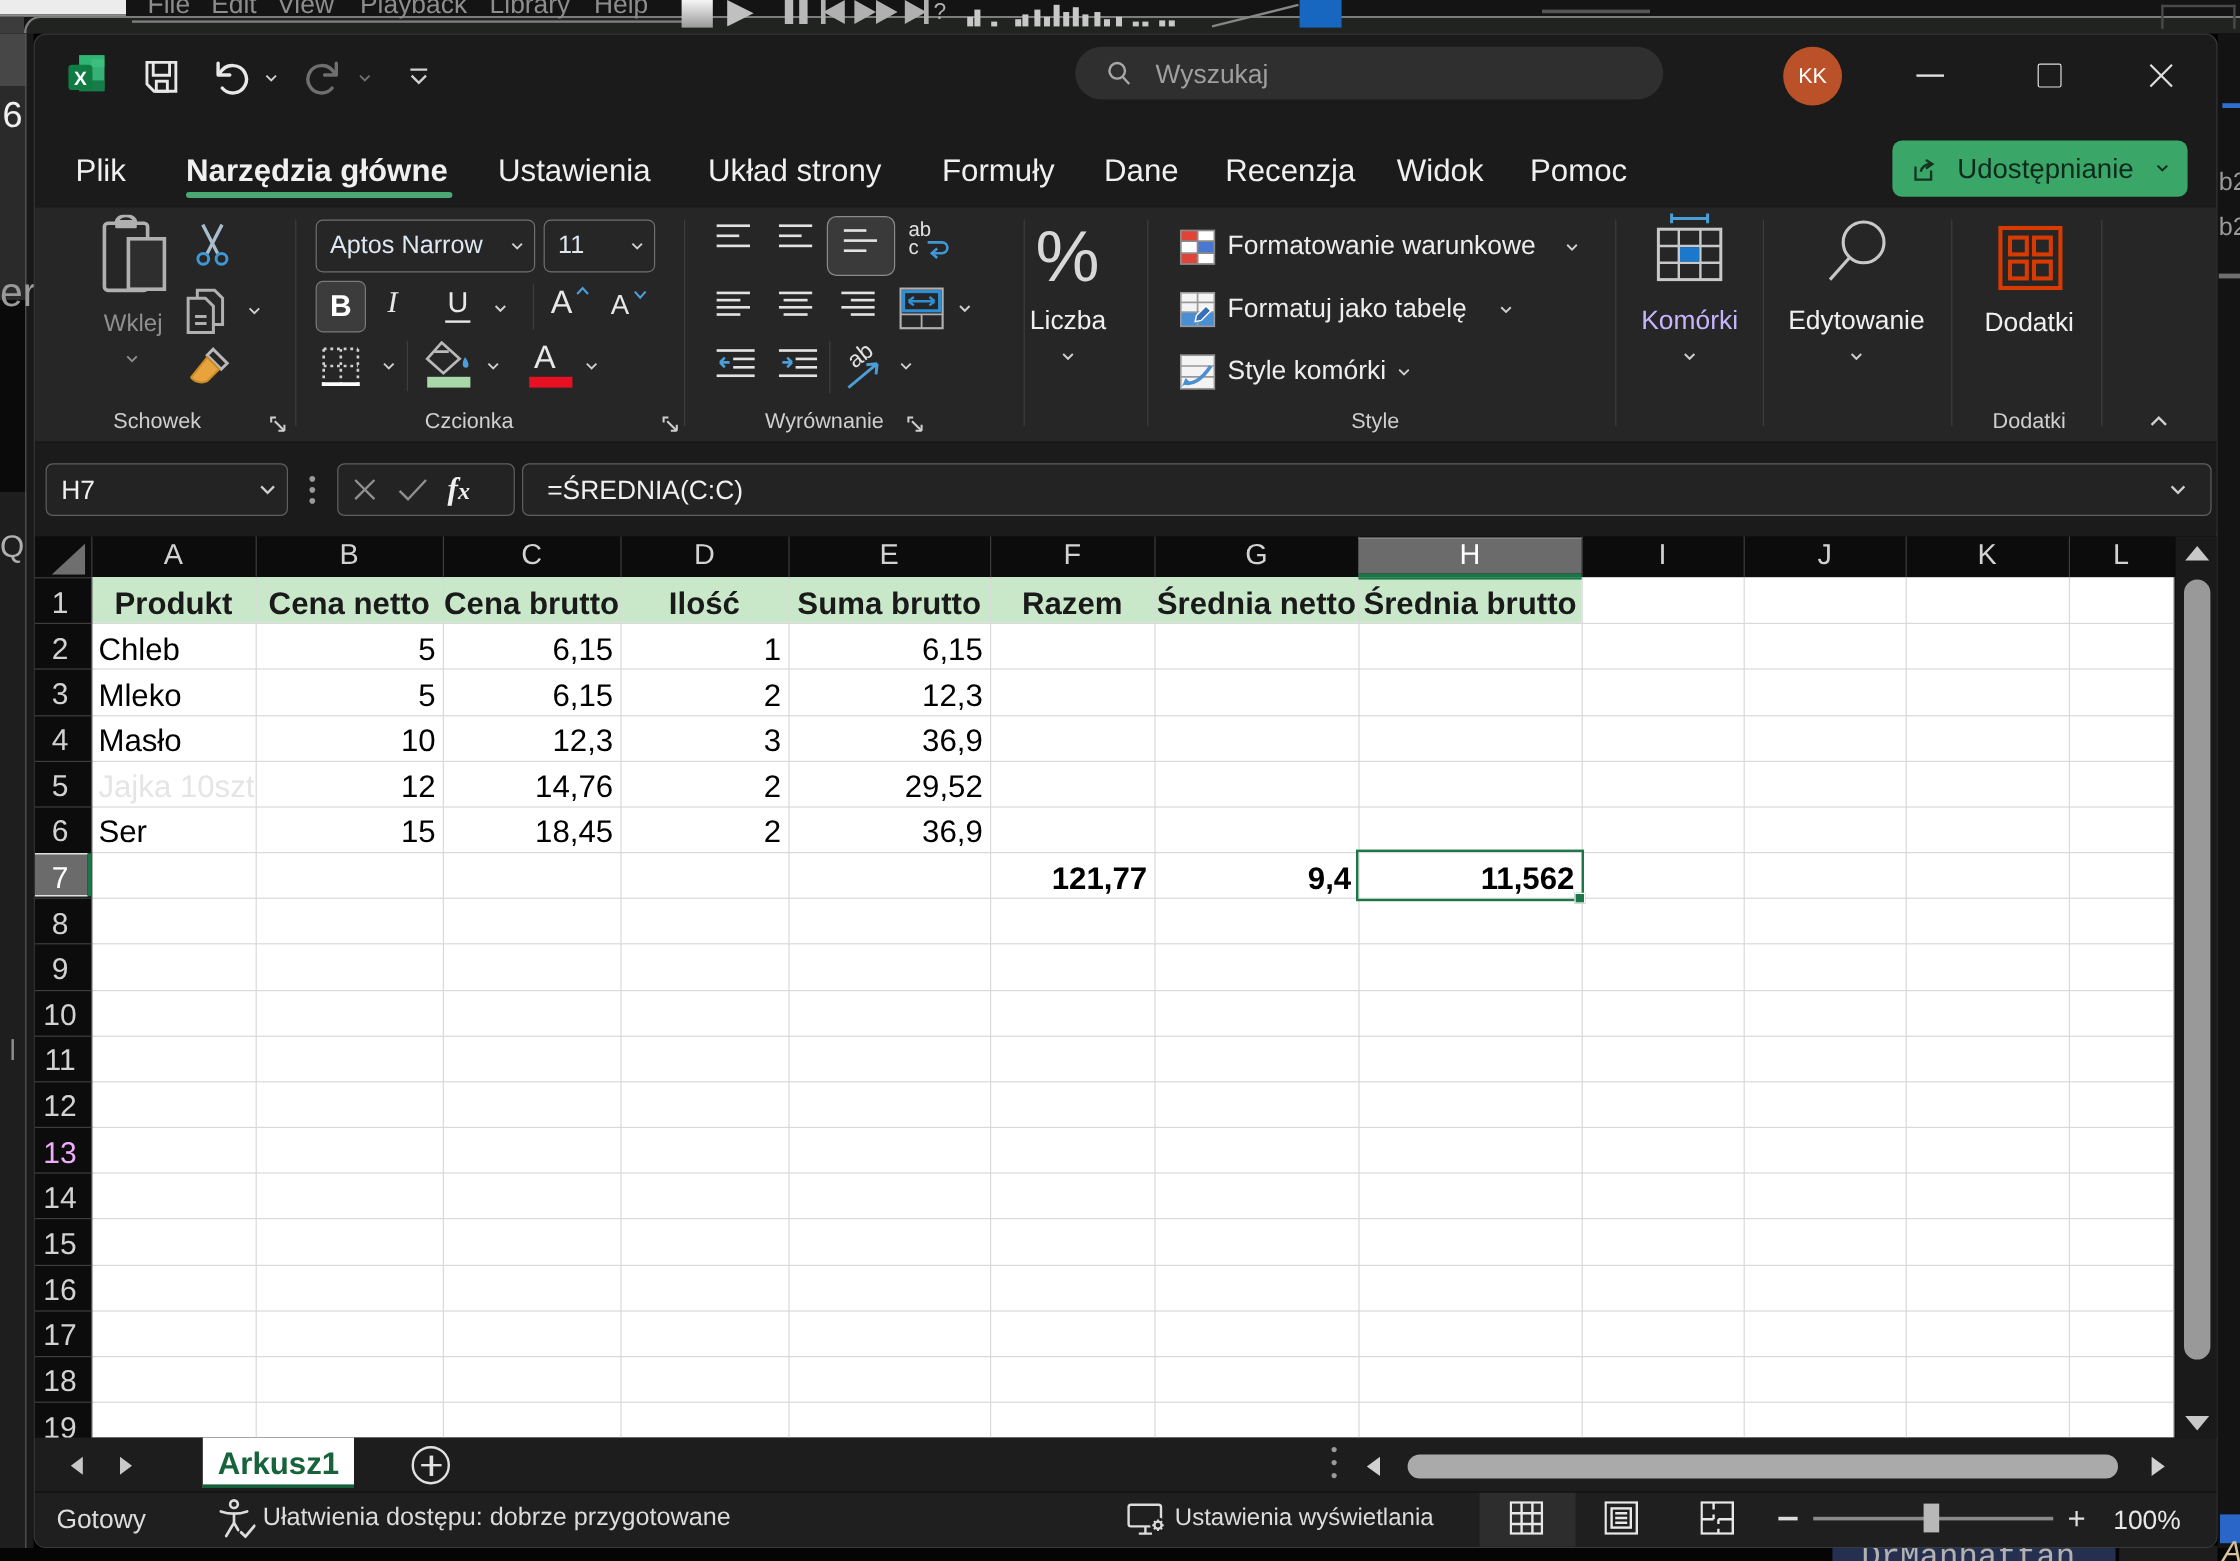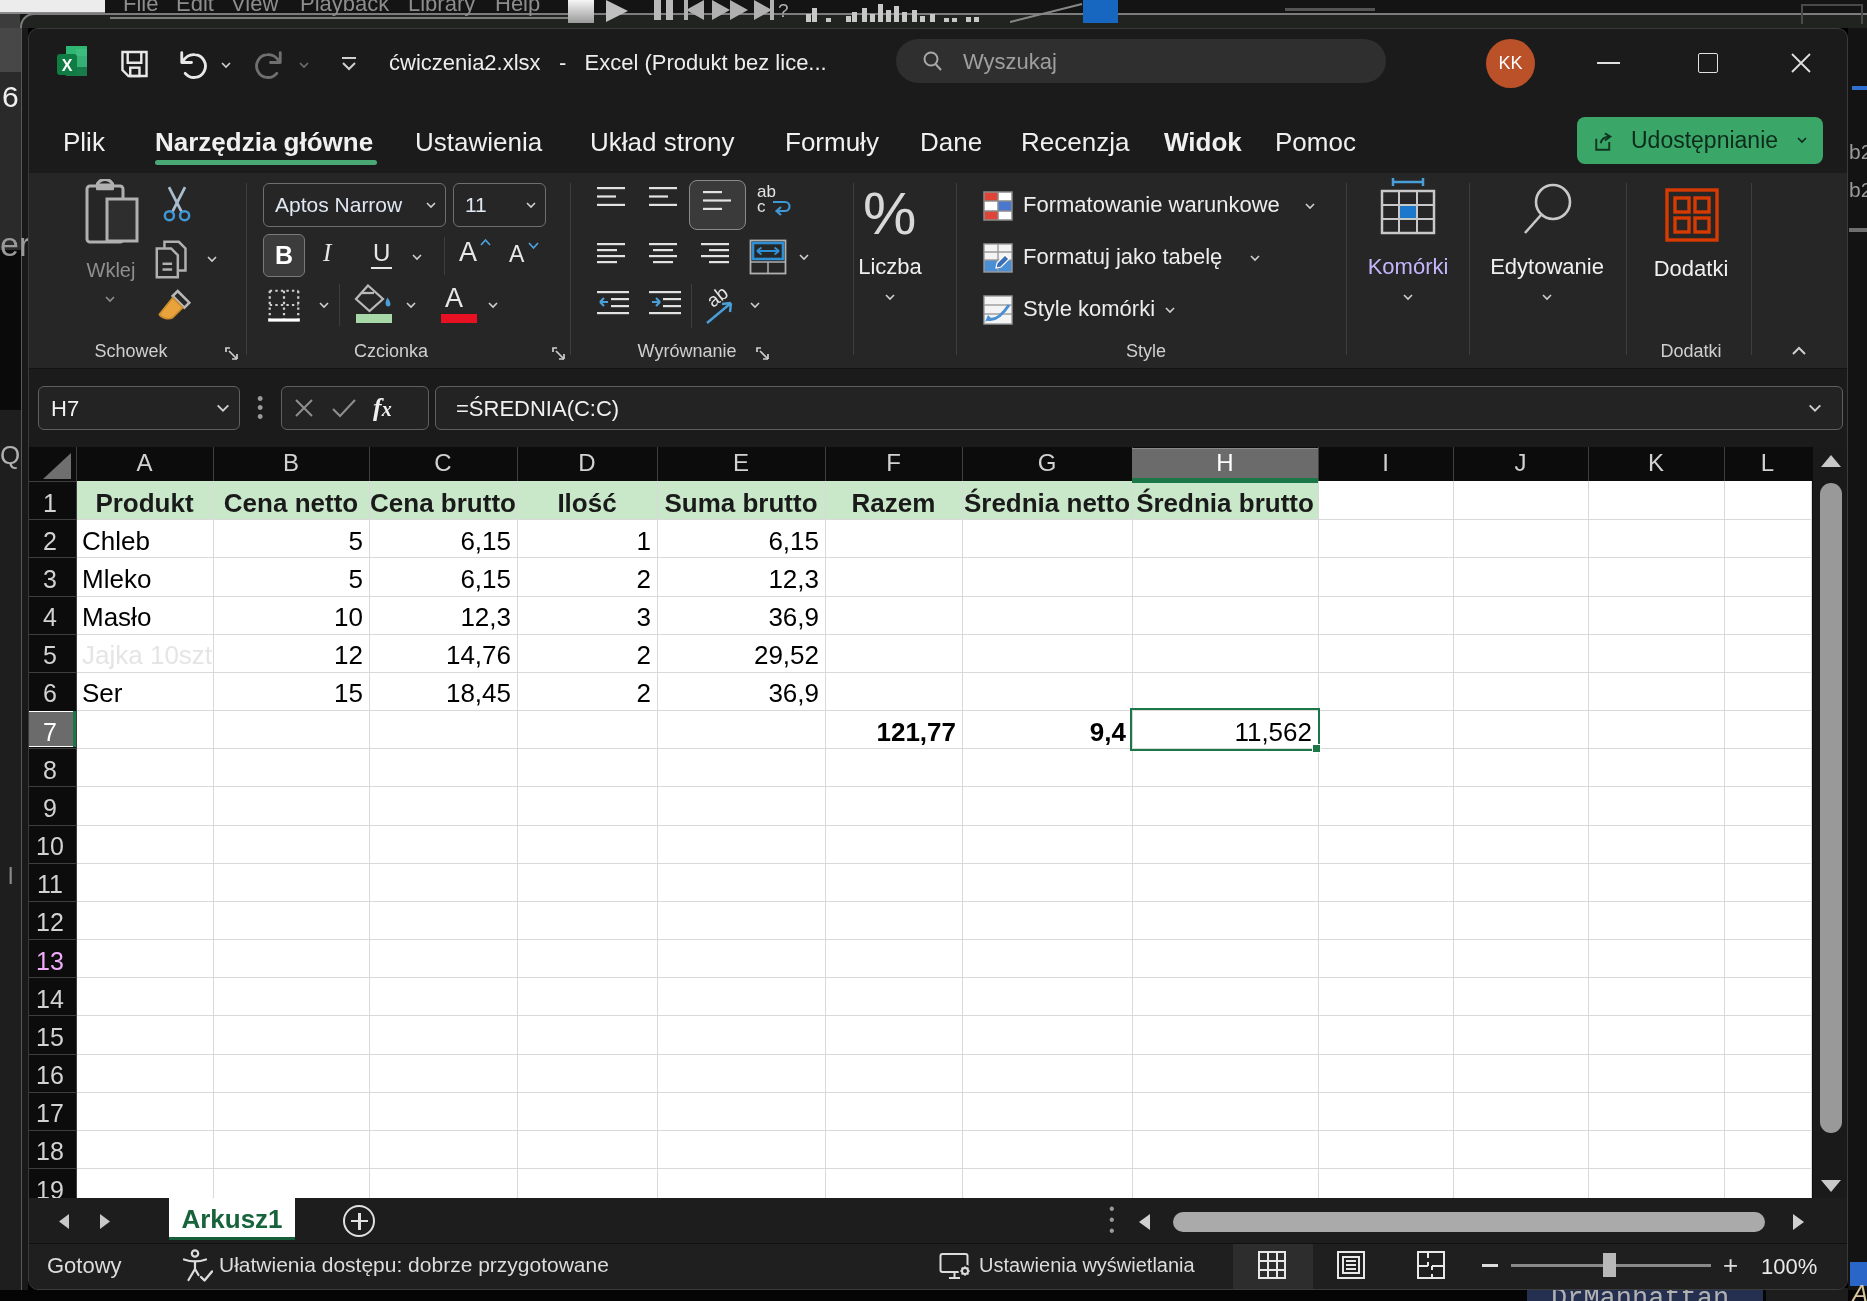--- a/index.html
+++ b/index.html
@@ -108,41 +108,40 @@
       <path d="M19.5 4.5 v6.5 h-6.5" stroke-linecap="round" stroke-linejoin="round"></path>
       <path d="M18.8 10.5 C17 7.2 14 5.5 10.8 5.8 a7.6 7.6 0 1 0 6.4 12.4" stroke-linecap="round"></path>
     </svg>
 <svg class="chev" style="left:269px;top:30px" viewBox="0 0 12 12">
       <path d="M2 4 l4 4 4-4" stroke="#6f6f6f" stroke-width="1.6" fill="none"></path>
     </svg>
 <svg class="a" style="left:310px;top:26px" width="20" height="18" viewBox="0 0 20 18">
       <line x1="3" y1="3" x2="17" y2="3" stroke="#d0d0d0" stroke-width="2"></line>
       <path d="M4 8 l6 6 6-6" stroke="#d0d0d0" stroke-width="2" fill="none"></path>
     </svg>
-<div class="a" style="left:360px;top:21px;font-size:22px;color:#ededed;white-space:nowrap">ćwiczenia2.xlsx&nbsp;&nbsp; -&nbsp;&nbsp; Excel (Produkt bez lice...</div>
 <div class="a" style="left:867px;top:10px;width:490px;height:44px;background:#2f2f2f;border-radius:22px"></div>
 <svg class="a" style="left:892px;top:21px" width="23" height="23" viewBox="0 0 23 23" fill="none" stroke="#a8a8a8" stroke-width="2">
       <circle cx="10" cy="9" r="6.5"></circle>
       <line x1="14.5" y1="14" x2="20" y2="20"></line>
     </svg>
 <div class="a" style="left:934px;top:20px;font-size:22px;color:#9f9f9f">Wyszukaj</div>
 <div class="a" style="left:1457px;top:10px;width:49px;height:49px;border-radius:50%;background:#bb5128;color:#fff;font-size:18px;text-align:center;line-height:49px">KK</div>
 <div class="a" style="left:1568px;top:33px;width:23px;height:2px;background:#e0e0e0"></div>
 <div class="a" style="left:1669px;top:24px;width:20px;height:20px;border:1.8px solid #e0e0e0;border-radius:2px"></div>
 <svg class="a" style="left:1761px;top:23px" width="22" height="22" viewBox="0 0 22 22">
       <path d="M2 2 L20 20 M20 2 L2 20" stroke="#e0e0e0" stroke-width="1.8"></path>
     </svg>
 <div class="a" style="left:34px;top:98px;font-size:26px;font-weight:normal;color:#f0f0f0;white-space:nowrap">Plik</div>
 <div class="a" style="left:126px;top:98px;font-size:26px;font-weight:bold;color:#f0f0f0;white-space:nowrap">Narzędzia główne</div>
 <div class="a" style="left:386px;top:98px;font-size:26px;font-weight:normal;color:#f0f0f0;white-space:nowrap">Ustawienia</div>
 <div class="a" style="left:561px;top:98px;font-size:26px;font-weight:normal;color:#f0f0f0;white-space:nowrap">Układ strony</div>
 <div class="a" style="left:756px;top:98px;font-size:26px;font-weight:normal;color:#f0f0f0;white-space:nowrap">Formuły</div>
 <div class="a" style="left:891px;top:98px;font-size:26px;font-weight:normal;color:#f0f0f0;white-space:nowrap">Dane</div>
 <div class="a" style="left:992px;top:98px;font-size:26px;font-weight:normal;color:#f0f0f0;white-space:nowrap">Recenzja</div>
-<div class="a" style="left:1135px;top:98px;font-size:26px;font-weight:bold;color:#f0f0f0;white-space:nowrap">Widok</div>
+<div class="a" style="left:1135px;top:98px;font-size:26px;font-weight:normal;color:#f0f0f0;white-space:nowrap">Widok</div>
 <div class="a" style="left:1246px;top:98px;font-size:26px;font-weight:normal;color:#f0f0f0;white-space:nowrap">Pomoc</div>
 <div class="a" style="left:126px;top:131px;width:222px;height:5px;background:#4aa874;border-radius:3px"></div>
 <div class="a" style="left:1548px;top:88px;width:246px;height:47px;background:#3aa768;border-radius:8px"></div>
 <svg class="a" style="left:1564px;top:99px" width="26" height="26" viewBox="0 0 24 24" fill="none" stroke="#103622" stroke-width="1.8">
       <path d="M3 10 v10 h12 v-7"></path>
       <path d="M7 14 c1-4 4-6 8-6 l0 0"></path>
       <path d="M11 5 l5 3 -5 3.5" fill="none"></path>
     </svg>
 <div class="a" style="left:1602px;top:98px;font-size:23px;color:#0d2a1b">Udostępnianie</div>
 <svg class="chev" style="left:1767px;top:105px" viewBox="0 0 12 12">
@@ -570,21 +569,21 @@
 <div class="a" style="left:340px;top:607.2px;width:142px;height:38.17px;line-height:38.17px;font-size:26px;color:#000;text-align:right">14,76</div>
 <div class="a" style="left:488px;top:607.2px;width:134px;height:38.17px;line-height:38.17px;font-size:26px;color:#000;text-align:right">2</div>
 <div class="a" style="left:628px;top:607.2px;width:162px;height:38.17px;line-height:38.17px;font-size:26px;color:#000;text-align:right">29,52</div>
 <div class="a" style="left:53px;top:645.4px;height:38.17px;line-height:38.17px;font-size:26px;color:#000">Ser</div>
 <div class="a" style="left:184px;top:645.4px;width:150px;height:38.17px;line-height:38.17px;font-size:26px;color:#000;text-align:right">15</div>
 <div class="a" style="left:340px;top:645.4px;width:142px;height:38.17px;line-height:38.17px;font-size:26px;color:#000;text-align:right">18,45</div>
 <div class="a" style="left:488px;top:645.4px;width:134px;height:38.17px;line-height:38.17px;font-size:26px;color:#000;text-align:right">2</div>
 <div class="a" style="left:628px;top:645.4px;width:162px;height:38.17px;line-height:38.17px;font-size:26px;color:#000;text-align:right">36,9</div>
 <div class="a" style="left:796px;top:683.5px;width:131px;height:38.17px;line-height:38.17px;font-size:26px;font-weight:bold;color:#000;text-align:right">121,77</div>
 <div class="a" style="left:933px;top:683.5px;width:164px;height:38.17px;line-height:38.17px;font-size:26px;font-weight:bold;color:#000;text-align:right">9,4</div>
-<div class="a" style="left:1103px;top:683.5px;width:180px;height:38.17px;line-height:38.17px;font-size:26px;font-weight:normal;color:#000;text-align:right">11,562</div>
+<div class="a" style="left:1103px;top:683.5px;width:180px;height:38.17px;line-height:38.17px;font-size:26px;font-weight:bold;color:#000;text-align:right">11,562</div>
 <div class="a" style="left:1101px;top:679px;width:190px;height:43px;border:2.5px solid #1b7747"></div>
 <div class="a" style="left:1283px;top:715px;width:9px;height:9px;background:#1b7747;border:1px solid #fff"></div>
 <div class="a" style="left:1784px;top:418px;width:36px;height:751px;background:#1a1a1a"></div>
 <svg class="a" style="left:1791px;top:424px" width="22" height="16">
       <polygon points="11,2 21,14 1,14" fill="#c8c8c8"></polygon>
     </svg>
 <div class="a" style="left:1791px;top:454px;width:22px;height:650px;background:#999;border-radius:11px"></div>
 <svg class="a" style="left:1791px;top:1149px" width="22" height="16">
       <polygon points="1,2 21,2 11,14" fill="#c8c8c8"></polygon>
     </svg>

